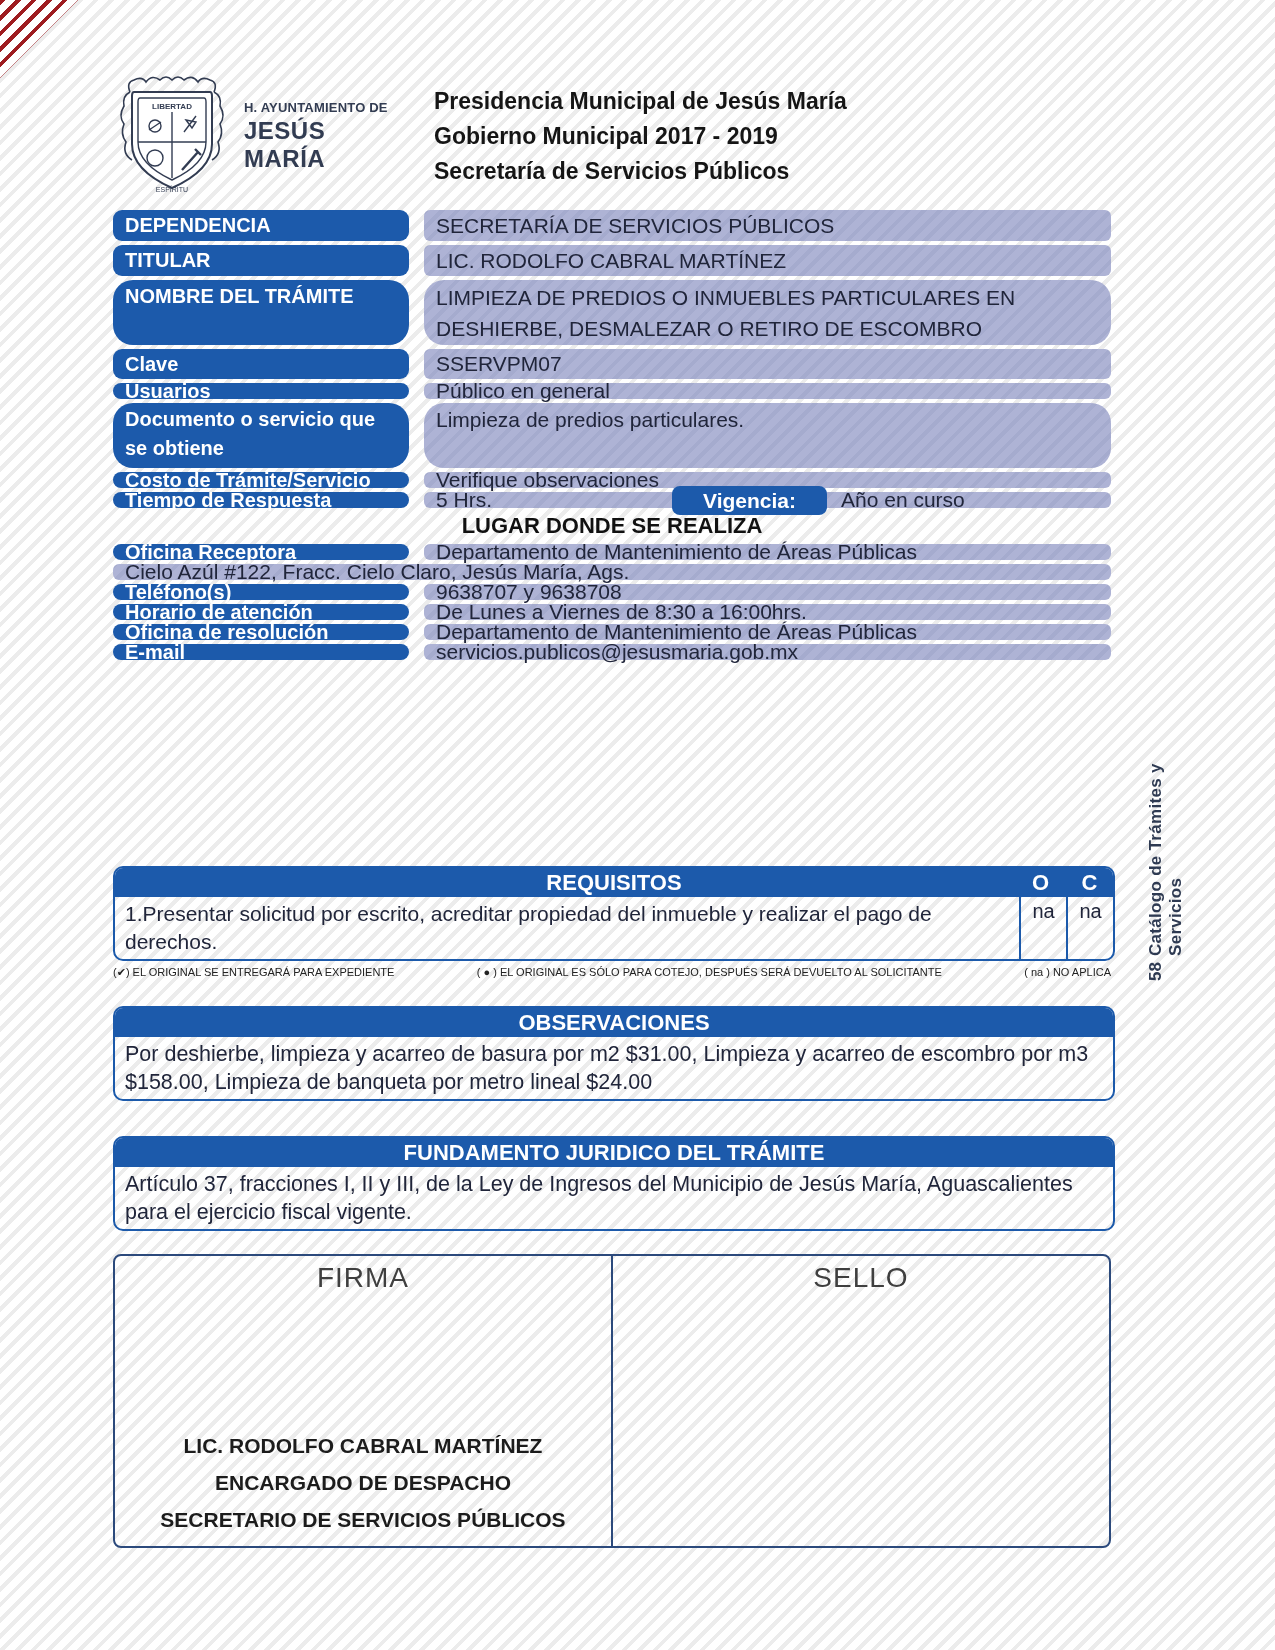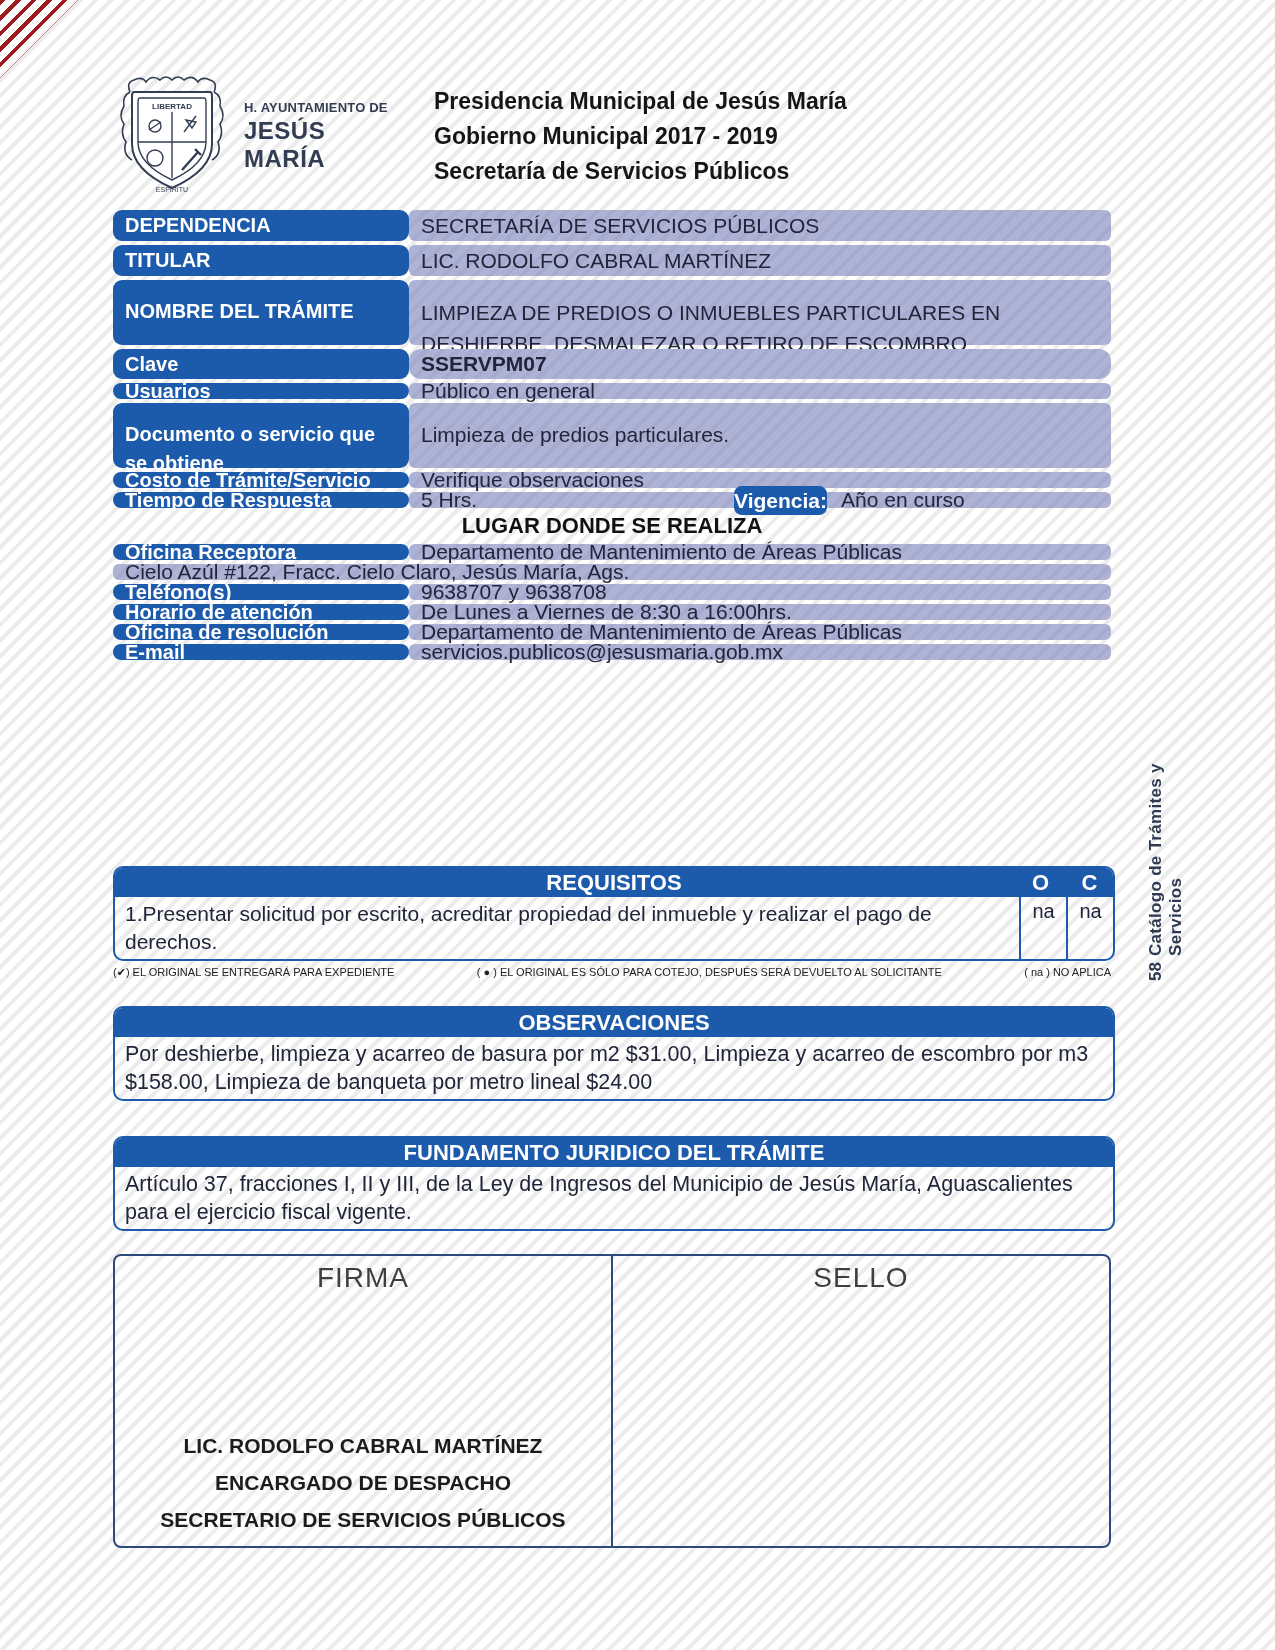--- a/index.html
+++ b/index.html
@@ -15,35 +15,35 @@
   }
   
   .header-block{position:absolute;top:72px;left:112px;display:flex;align-items:center;}
   .logo-wrap{width:120px;height:128px;flex:none;}
   .org-text{width:168px;margin-left:12px;flex:none;color:#323c52;}
   .org-small{font-size:13px;font-weight:bold;letter-spacing:0.2px;}
   .org-name{font-size:24px;font-weight:bold;letter-spacing:0.5px;margin-top:2px;}
   .title-block{margin-left:22px;font-size:23px;font-weight:bold;color:#151515;line-height:35px;}
   
   .info-table{position:absolute;top:210px;left:113px;width:998px;}
-  .row{display:flex;margin-bottom:4px;}
+  .row{display:flex;gap:15px;margin-bottom:4px;}
   .lbl{
     width:296px;flex:none;background:#1c5aab;color:#fff;font-weight:bold;font-size:20px;
     border-radius:9px;padding:0 12px;box-sizing:border-box;display:flex;align-items:center;line-height:29px;
   }
   .val{
     flex:1;background:repeating-linear-gradient(135deg,#a5abce 0 4px,#aeb3d5 4px 11px);
     border-radius:6px;color:#20253a;font-size:21px;padding:0 12px;box-sizing:border-box;
     display:flex;align-items:center;line-height:30px;
   }
   .h31{height:31px}.h30{height:30px}.h29{height:16px}.h65{height:65px}
-  .top-align{align-items:flex-start;padding-top:17px;}
-  .bold{font-weight:bold;border-radius:12px;}
+  .top-align{align-items:flex-start;padding-top:2px;border-radius:20px;}
+  .bold{font-weight:normal;}
   .section-title{text-align:center;font-weight:bold;font-size:22px;color:#111;height:28px;line-height:28px;margin-bottom:4px;}
-  .pill{margin-left:auto;background:#1c5aab;color:#fff;font-weight:bold;font-size:21px;border-radius:8px;padding:0 0;height:29px;line-height:29px;flex:none;}
+  .pill{margin-left:auto;background:#1c5aab;color:#fff;font-weight:bold;font-size:21px;border-radius:8px;padding:0 31px;height:29px;line-height:29px;flex:none;}
   .anio{width:258px;padding-left:14px;flex:none;}
   
   .box{border:2px solid #1c5aab;border-radius:10px;overflow:hidden;}
   .box-head{background:#1c5aab;color:#fff;font-weight:bold;font-size:22px;text-align:center;height:29px;line-height:29px;position:relative;}
   .req-block{position:absolute;top:866px;left:113px;width:998px;}
   .req-col-o{position:absolute;right:49px;top:0;width:47px;text-align:center;}
   .req-col-c{position:absolute;right:0;top:0;width:47px;text-align:center;}
   .req-row{display:flex;min-height:62px;}
   .req-text{flex:1;font-size:21px;line-height:28px;padding:3px 10px;color:#20253a;}
   .req-cell{width:47px;flex:none;border-left:2px solid #1c5aab;font-size:20px;color:#20253a;text-align:center;padding-top:3px;box-sizing:border-box;}

